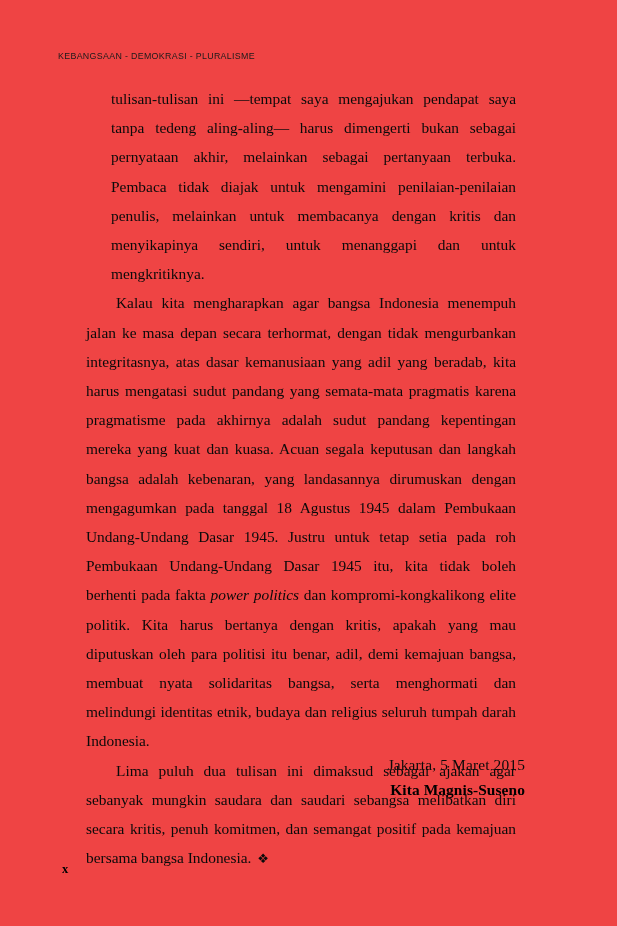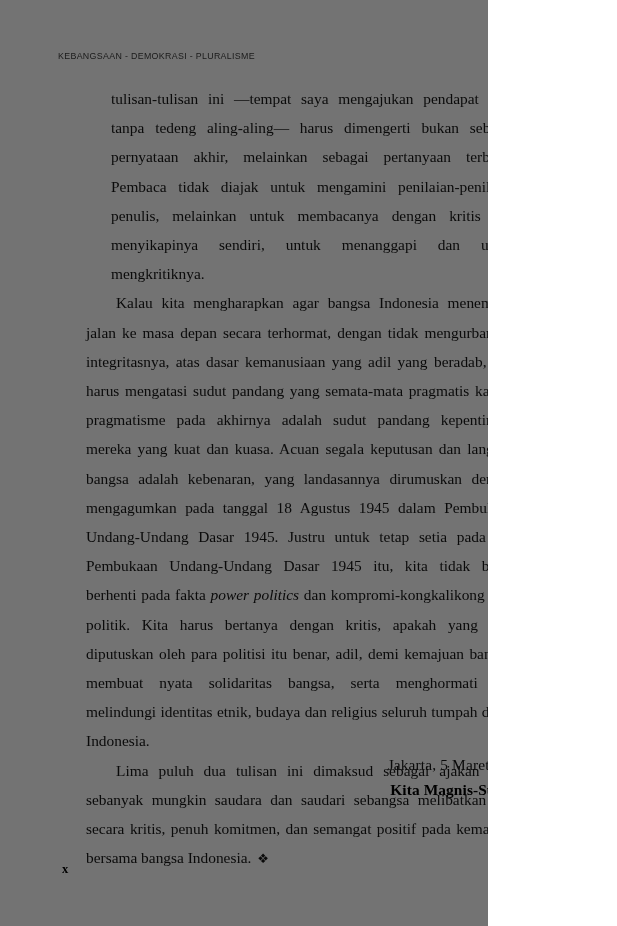--- a/index.html
+++ b/index.html
@@ -7,23 +7,23 @@
     margin: 0;
     padding: 0;
     background: #ffffff;
   }
   body {
     font-family: "Liberation Serif", "DejaVu Serif", serif;
     color: #000000;
   }
   .page {
     position: relative;
-    width: 488px;
+    width: 617px;
     height: 926px;
-    background: #737373;
+    background: #ef4444;
     overflow: hidden;
     box-sizing: border-box;
   }
   .running-head {
     position: absolute;
     left: 58px;
     top: 50px;
     font-family: "Liberation Sans", "DejaVu Sans", sans-serif;
     font-size: 9.5px;
     letter-spacing: 0.35px;

